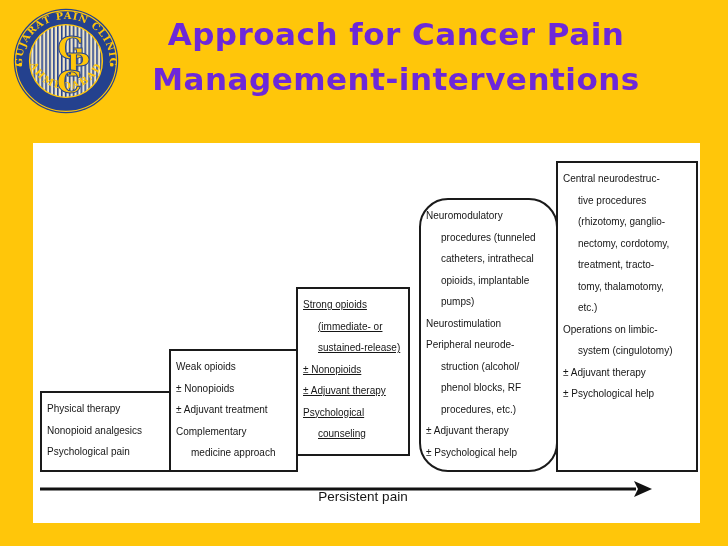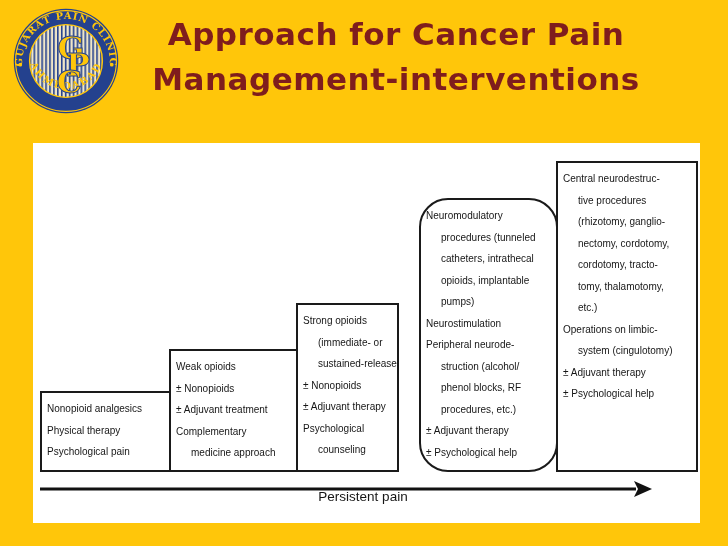--- a/index.html
+++ b/index.html
@@ -38,21 +38,21 @@
     padding: 5px 0 0 5px;
     font-size: 10px;
     line-height: 21.5px;
     color: #161616;
     overflow: hidden;
   }
   .step .line { white-space: nowrap; }
   .step .line.ind { padding-left: 15px; }
   .step1 { left: 7px;   top: 248px; width: 131px; height: 81px;  }
   .step2 { left: 136px; top: 206px; width: 129px; height: 123px; }
-  .step3 { left: 263px; top: 160px; width: 103px; height: 169px; }
+  .step3 { left: 263px; top: 144px; width: 114px; height: 169px; text-decoration: underline; }
   .step4 { left: 386px; top: 55px;  width: 139px; height: 274px; border-radius: 29px; }
   .step5 { left: 523px; top: 18px;  width: 142px; height: 311px; }
   .arrow-svg {
     position: absolute; left: 0; top: 332px;
     width: 667px; height: 28px;
   }
   .arrow-label {
     position: absolute; left: 0; top: 346px; width: 660px;
     text-align: center;
     font-size: 13.5px;
@@ -86,30 +86,30 @@
       <circle cx="11" cy="64" r="2" fill="#FFC60A"></circle>
       <circle cx="109" cy="64" r="2" fill="#FFC60A"></circle>
       <g font-family="DejaVu Serif, serif" font-weight="bold" fill="#FFC60A" stroke="#24418E" stroke-width="1">
         <text x="51" y="58" font-size="34">G</text>
         <text x="60" y="76" font-size="34">P</text>
         <text x="50" y="94" font-size="34">C</text>
       </g>
     </svg>
   </div>
 
-  <div class="title-block" style="color:#7f1d1d">
+  <div class="title-block" style="color:#6d28d9">
     <div>Approach for Cancer Pain</div>
     <div>Management-interventions</div>
   </div>
 
   <div class="panel">
 
     <div class="step step1">
+        <div class="line">Physical therapy</div>
         <div class="line">Nonopioid analgesics</div>
-        <div class="line">Physical therapy</div>
         <div class="line">Psychological pain</div>
       </div>
     <div class="step step2">
         <div class="line">Weak opioids</div>
         <div class="line">± Nonopioids</div>
         <div class="line">± Adjuvant treatment</div>
         <div class="line">Complementary</div>
         <div class="line ind">medicine approach</div>
       </div>
     <div class="step step3">
@@ -133,21 +133,21 @@
         <div class="line ind">phenol blocks, RF</div>
         <div class="line ind">procedures, etc.)</div>
         <div class="line">± Adjuvant therapy</div>
         <div class="line">± Psychological help</div>
       </div>
     <div class="step step5">
         <div class="line">Central neurodestruc-</div>
         <div class="line ind">tive procedures</div>
         <div class="line ind">(rhizotomy, ganglio-</div>
         <div class="line ind">nectomy, cordotomy,</div>
-        <div class="line ind">cordotomy, tracto-</div>
+        <div class="line ind">treatment, tracto-</div>
         <div class="line ind">tomy, thalamotomy,</div>
         <div class="line ind">etc.)</div>
         <div class="line">Operations on limbic-</div>
         <div class="line ind">system (cingulotomy)</div>
         <div class="line">± Adjuvant therapy</div>
         <div class="line">± Psychological help</div>
       </div>
 
     <svg class="arrow-svg" viewBox="0 0 667 28">
       <line x1="7" y1="14" x2="603" y2="14" stroke="#111" stroke-width="3"></line>

